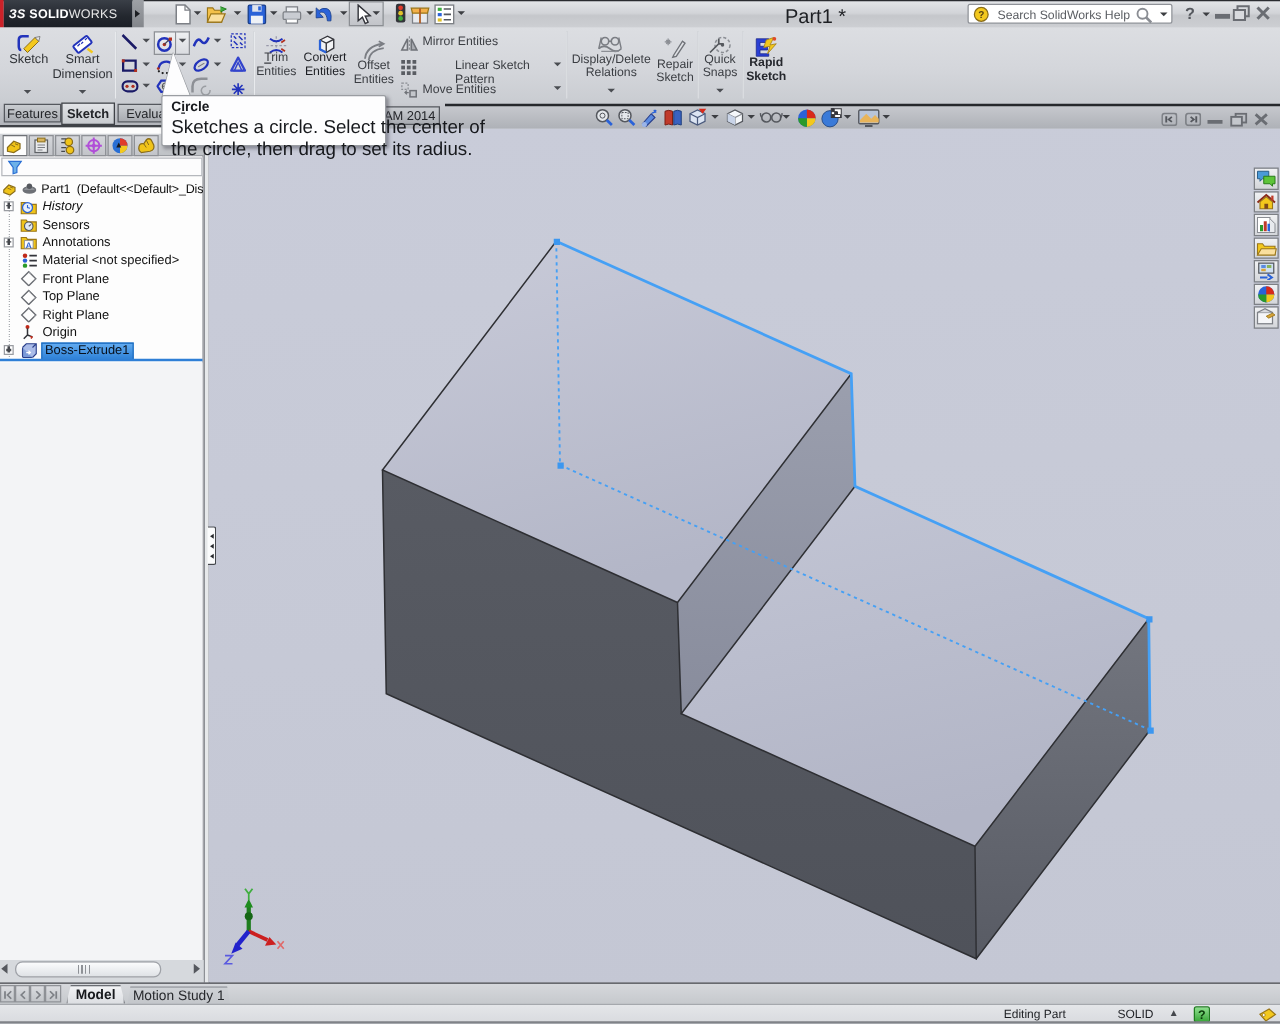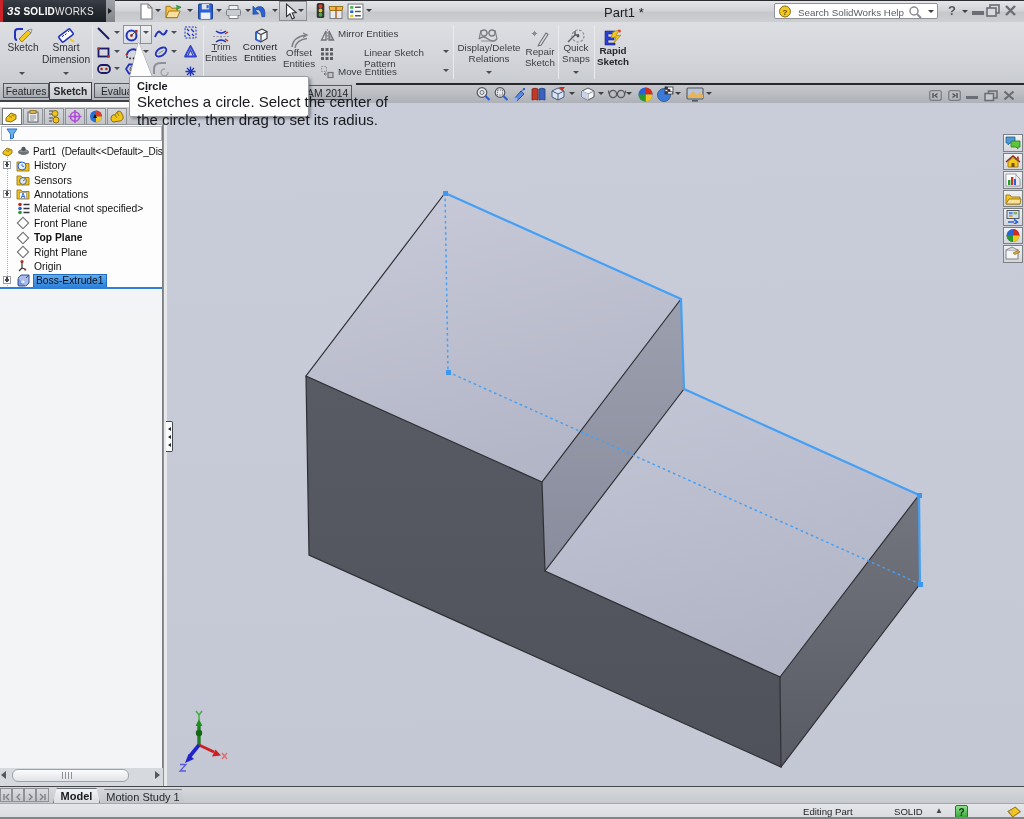--- a/index.html
+++ b/index.html
@@ -13,21 +13,21 @@
   border-top:1px solid #2a2c30; }
 #redstripe { left:0; top:0; width:3px; height:22px; background:#cc2229; }
 #swlogo { left:3px; top:0; width:103px; height:22px; background:linear-gradient(#3a3f47,#23272e 60%,#1b1f26); color:#fff; }
 #swlogo .lg { position:absolute; left:4px; top:6px; font-size:10px; font-weight:bold; font-style:italic; letter-spacing:0.2px; color:#fff; white-space:nowrap; }
 #swlogo .lg span { color:#e8e8e8; font-weight:normal; }
 #swarrow { left:106px; top:0; width:9px; height:22px; background:linear-gradient(#9ea1a6,#83868b); }
 #swarrow:after { content:""; position:absolute; left:2px; top:8px; border-left:4px solid #1c1e22; border-top:3px solid transparent; border-bottom:3px solid transparent; }
 .tbicon { position:absolute; top:3px; width:17px; height:17px; }
 .dd { position:absolute; top:9px; width:0; height:0; border-left:3px solid transparent; border-right:3px solid transparent; border-top:3.5px solid #3c3e42; }
 #seltool { position:absolute; left:279px; top:1px; width:28px; height:20px; border:1px solid #8b8e93; background:linear-gradient(#d8dade,#c2c4c9); }
-#title-part { left:604px; top:5px; font-size:13px; color:#1d1f23; }
+#title-part { left:628px; top:5px; font-size:16px; color:#1d1f23; }
 #searchbox { left:774px; top:3px; width:164px; height:16px; background:#fff; border:1px solid #8f9298; border-radius:2px; }
 #searchbox .stext { position:absolute; left:23px; top:3px; font-size:9.8px; color:#5a5d62; }
 .winglyph { position:absolute; top:4px; font-size:12px; color:#55585e; font-weight:bold; }
 
 
 #ribbon { left:0; top:22px; width:1024px; height:61px;
   background:linear-gradient(#dcdee2 0%, #d4d6db 55%, #c9ccd1 100%); }
 .vsep { position:absolute; top:3px; width:1px; height:54px; background:#a7aab0; border-right:1px solid #e8eaed; }
 .rlabel { position:absolute; font-size:9.8px; color:#3a3d42; text-align:center; line-height:1.08; }
 .rarrow { position:absolute; width:0; height:0; border-left:3px solid transparent; border-right:3px solid transparent; border-top:3.5px solid #4a4d52; }
@@ -485,21 +485,21 @@
     </div>
     <div class="trow" style="top:15.5px;">
       <div style="position:absolute;left:3px;top:2.8px;width:8px;height:8px;border:1px solid #9a9da2;background:#fff;"></div>
       <div style="position:absolute;left:4.6px;top:5.9px;width:4.8px;height:1.4px;background:#44474c;"></div>
         <div style="position:absolute;left:6.3px;top:4.2px;width:1.4px;height:4.8px;background:#44474c;"></div>
       <svg style="position:absolute;left:16px;top:0.5px;" width="14" height="13" viewBox="0 0 14 13">
           <path d="M1,3 L5,3 L6,4.5 L13,4.5 L13,12 L1,12 Z" fill="#f0c419" stroke="#9a7618" stroke-width="0.9"></path>
           <circle cx="6" cy="7" r="4" fill="#e8f0fa" stroke="#2a62d8" stroke-width="1"></circle>
           <path d="M6,5 L6,7 L8,7.6" stroke="#2a62d8" stroke-width="0.9" fill="none"></path>
         </svg>
-      <span class="txt" style="left:34px;">History</span>
+      <span class="txt" style="left:34px;font-style:italic;">History</span>
     </div>
     <div class="trow" style="top:30px;">
       <svg style="position:absolute;left:16px;top:0.5px;" width="14" height="13" viewBox="0 0 14 13">
           <path d="M1,3 L5,3 L6,4.5 L13,4.5 L13,12 L1,12 Z" fill="#f0c419" stroke="#9a7618" stroke-width="0.9"></path>
           <circle cx="7" cy="8" r="3.4" fill="#dfe8f4" stroke="#55585e" stroke-width="0.9"></circle>
           <path d="M7,8 L9,6.5" stroke="#55585e" stroke-width="0.9"></path>
         </svg>
       <span class="txt" style="left:34px;">Sensors</span>
     </div>
     <div class="trow" style="top:44.4px;">
@@ -527,21 +527,21 @@
           <rect x="3" y="3" width="8" height="8" transform="rotate(45 7 7)" fill="none" stroke="#6a6d73" stroke-width="1.1"></rect>
           <path d="M7,1.5 l1.5,1.5 M12.5,7 l-1.5,1.5" stroke="#9a9da2" stroke-width="0.8"></path>
         </svg>
       <span class="txt" style="left:34px;">Front Plane</span>
     </div>
     <div class="trow" style="top:87.6px;">
       <svg style="position:absolute;left:16px;top:0.5px;" width="14" height="13" viewBox="0 0 14 13">
           <rect x="3" y="3" width="8" height="8" transform="rotate(45 7 7)" fill="none" stroke="#6a6d73" stroke-width="1.1"></rect>
           <path d="M7,1.5 l1.5,1.5 M12.5,7 l-1.5,1.5" stroke="#9a9da2" stroke-width="0.8"></path>
         </svg>
-      <span class="txt" style="left:34px;font-weight:bold;">Top Plane</span>
+      <span class="txt" style="left:34px;">Top Plane</span>
     </div>
     <div class="trow" style="top:102px;">
       <svg style="position:absolute;left:16px;top:0.5px;" width="14" height="13" viewBox="0 0 14 13">
           <rect x="3" y="3" width="8" height="8" transform="rotate(45 7 7)" fill="none" stroke="#6a6d73" stroke-width="1.1"></rect>
           <path d="M7,1.5 l1.5,1.5 M12.5,7 l-1.5,1.5" stroke="#9a9da2" stroke-width="0.8"></path>
         </svg>
       <span class="txt" style="left:34px;">Right Plane</span>
     </div>
     <div class="trow" style="top:116.4px;">
       <svg style="position:absolute;left:17px;top:0.5px;" width="13" height="13" viewBox="0 0 13 13">

